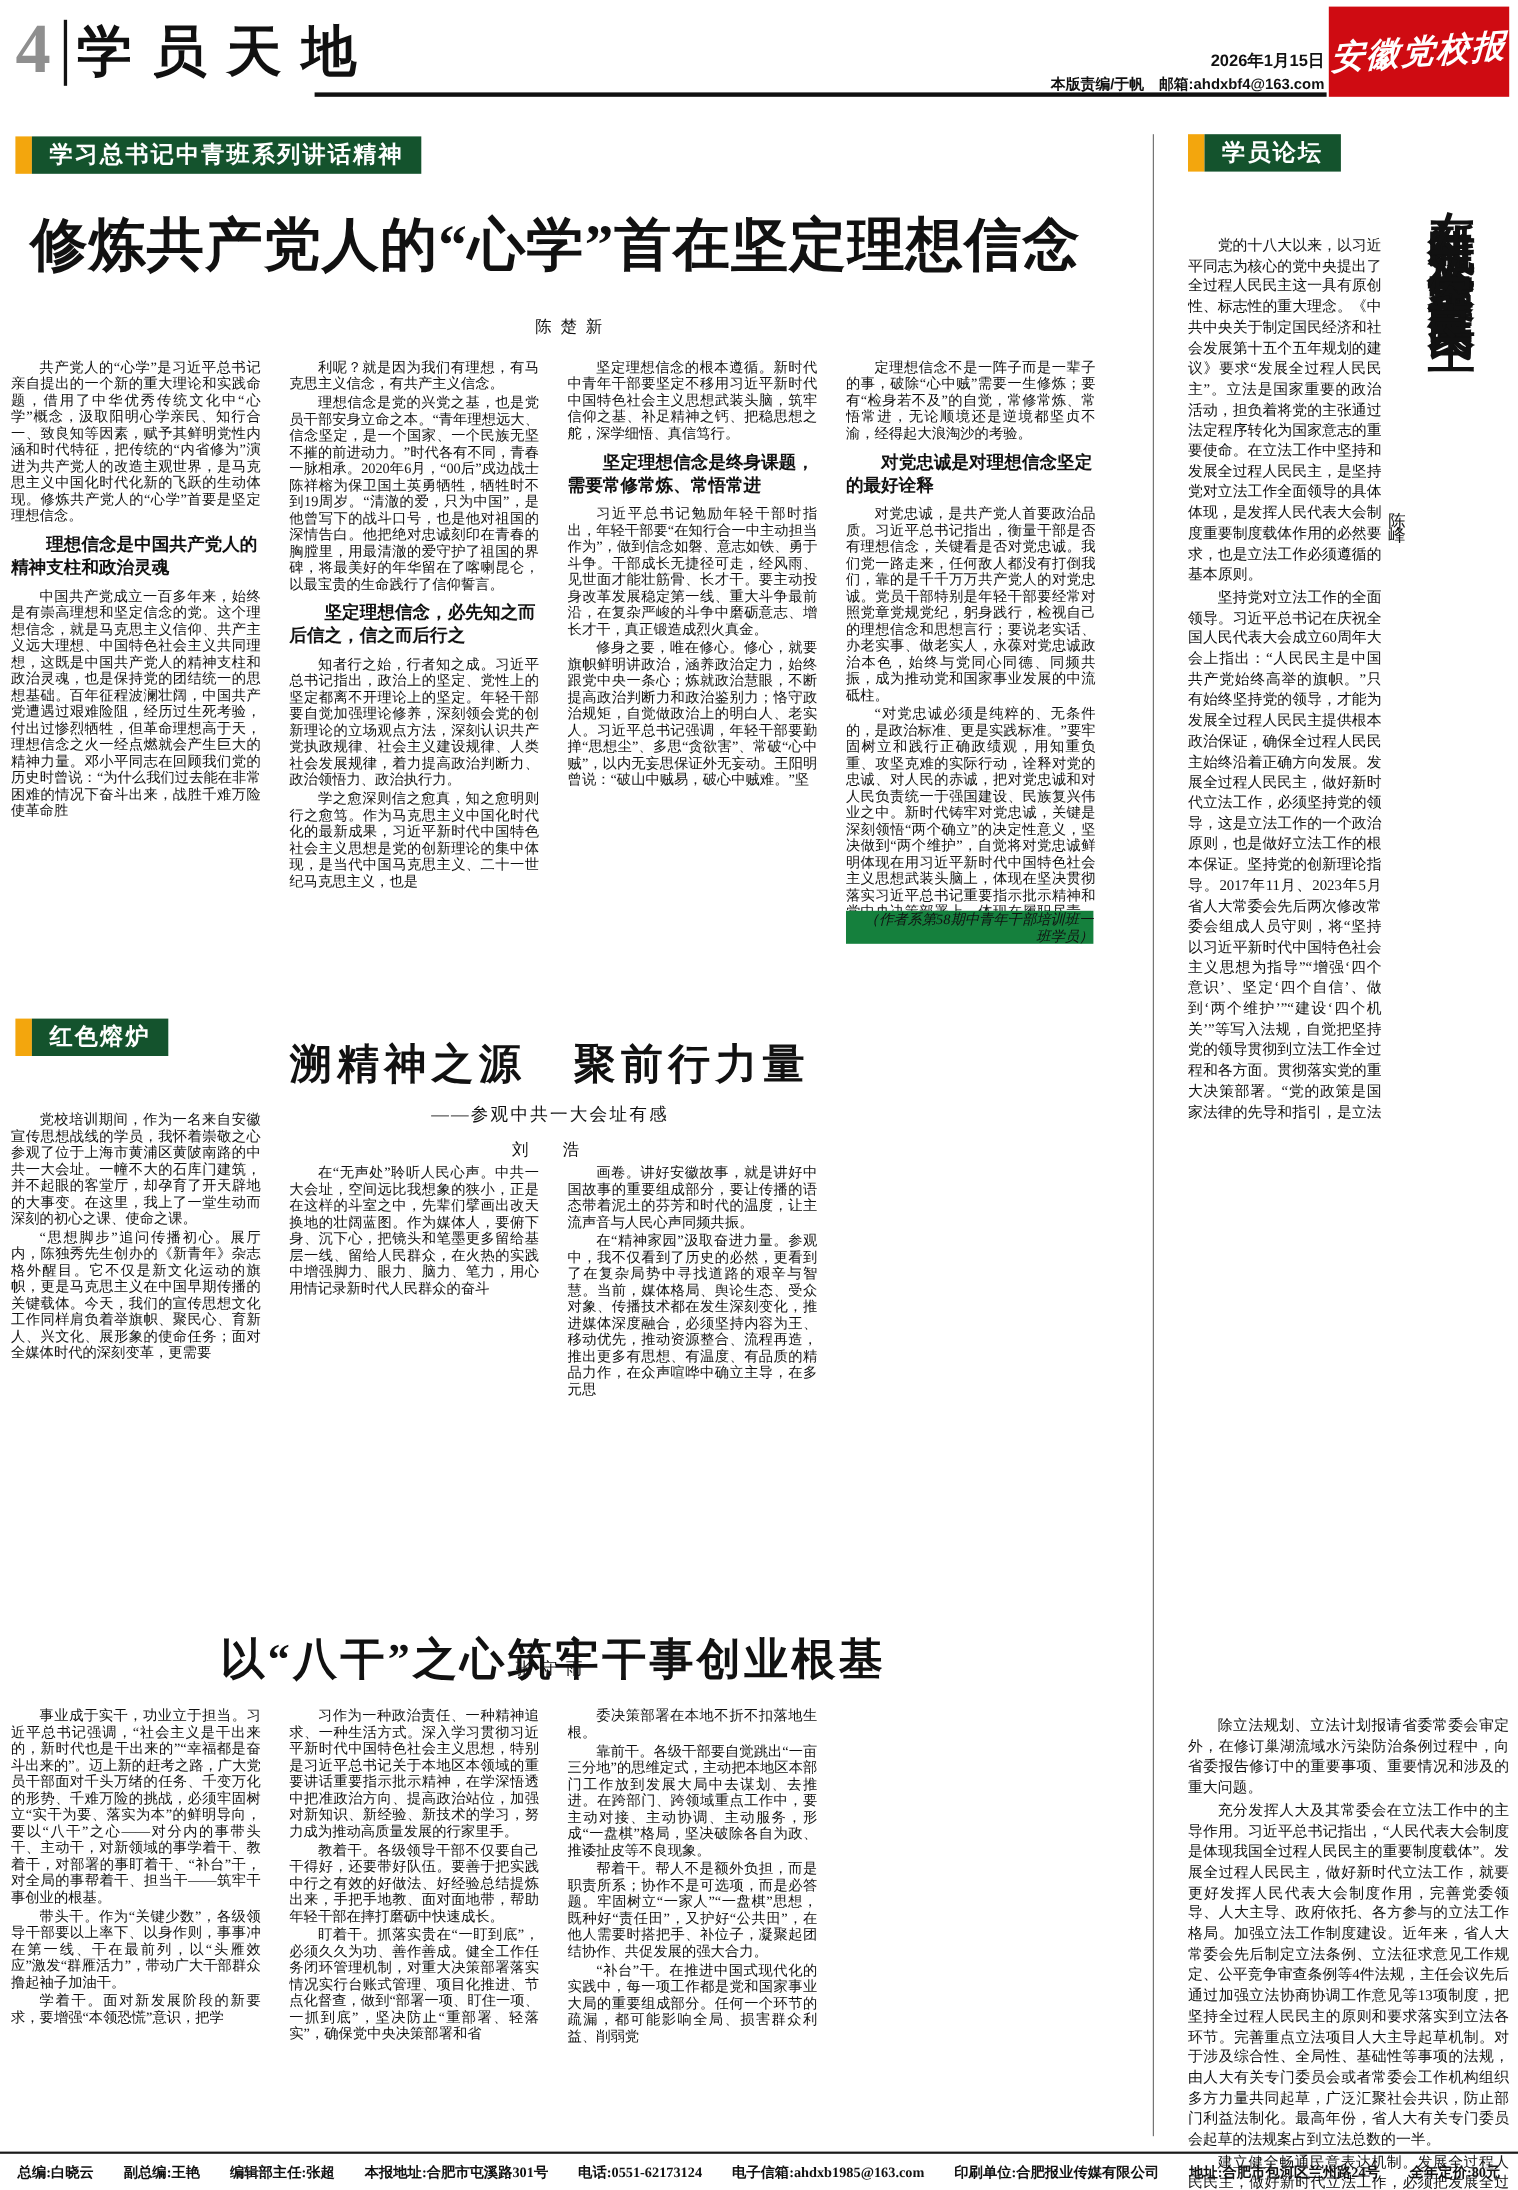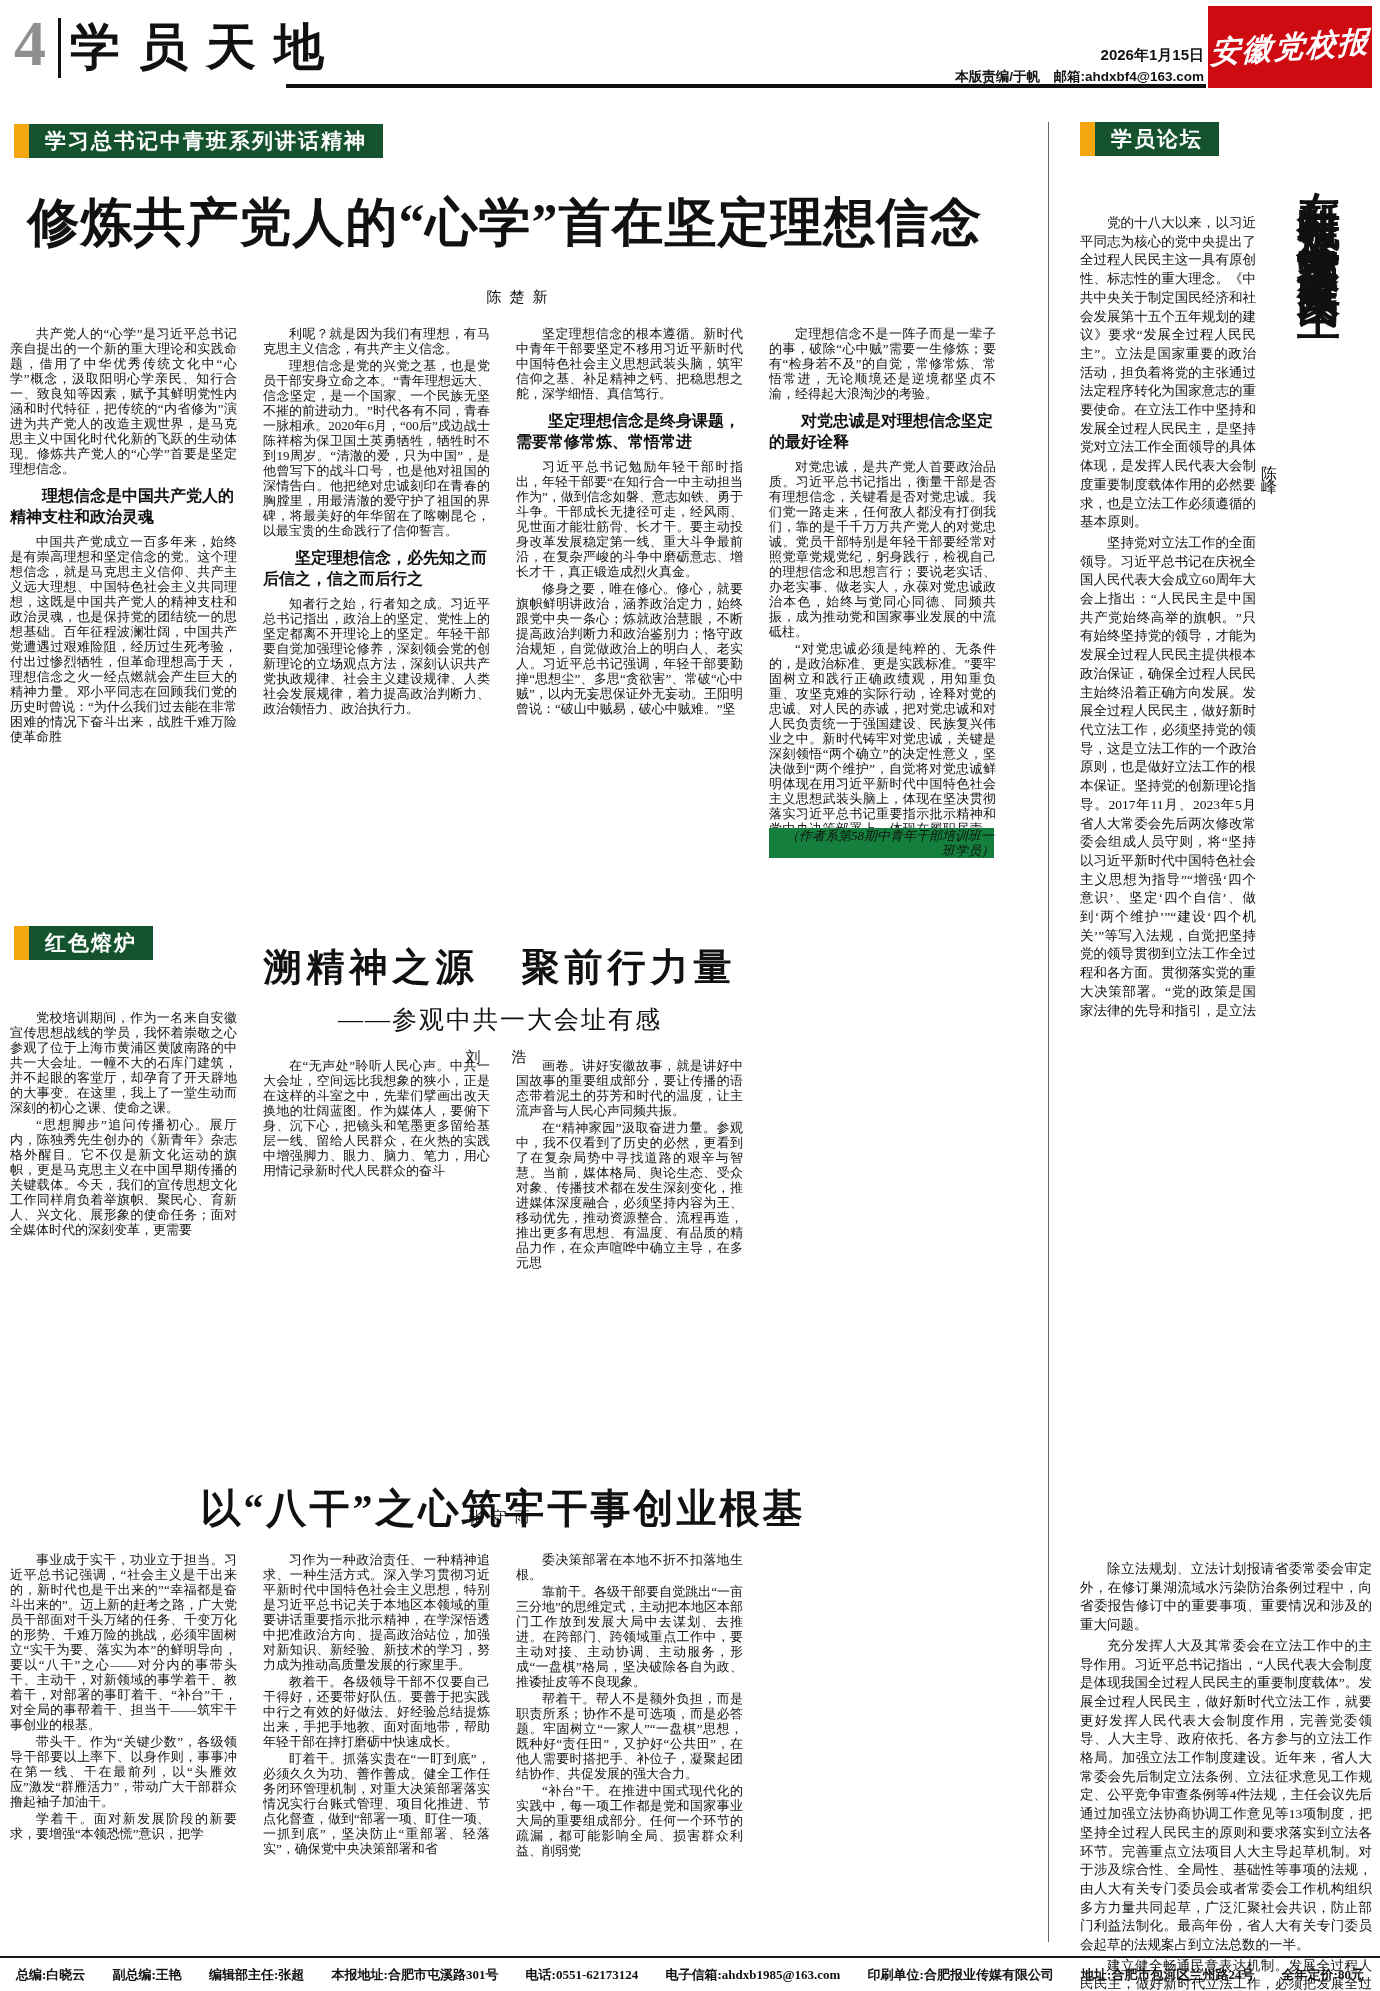--- a/index.html
+++ b/index.html
@@ -19,21 +19,21 @@
   .hdr-rule{background:#101010;}
   
   .banner{display:flex;height:34px;}
   .banner .stripe{width:15px;background:#f3a60d;}
   .banner .label{background:#14532d;color:#fff;font-family:"Liberation Sans","DejaVu Sans",sans-serif;
                  font-weight:bold;font-size:21px;line-height:34px;padding:0 16px;letter-spacing:2px;white-space:nowrap;}
   
   .headline-1{font-size:52px;font-weight:bold;text-align:center;letter-spacing:1px;white-space:nowrap;}
   .byline{text-align:center;font-size:15px;letter-spacing:8px;}
   .headline-2{font-size:38px;font-weight:bold;text-align:center;letter-spacing:5px;white-space:nowrap;}
-  .subtitle-2{font-size:25px;text-align:center;letter-spacing:2px;margin-top:10px;white-space:nowrap;}
+  .subtitle-2{font-size:16px;text-align:center;letter-spacing:2px;margin-top:10px;white-space:nowrap;}
   .headline-3{font-size:40px;font-weight:bold;text-align:center;letter-spacing:3px;white-space:nowrap;}
   
   .col{font-size:13px;line-height:15px;text-align:justify;overflow:hidden;}
   .col .para{text-indent:2em;margin:0 0 2px 0;}
   .col .subhead{font-family:"Liberation Sans","DejaVu Sans",sans-serif;font-weight:bold;
                 font-size:16px;line-height:21px;margin:9px 0 7px 0;text-indent:2em;text-align:left;}
   .col .attr{font-style:italic;text-align:right;font-size:13px;margin-top:5px;}
   .has-attr{position:relative;}
   .has-attr .attr{position:absolute;bottom:2px;right:2px;background:#15803d;padding-left:12px;margin:0;}
   .sb-col{font-size:13.5px;line-height:18.7px;}
@@ -74,20 +74,21 @@
   <div class="abs col" style="left:10px;top:326px;width:227px;height:534px;">
       <div class="para">共产党人的“心学”是习近平总书记亲自提出的一个新的重大理论和实践命题，借用了中华优秀传统文化中“心学”概念，汲取阳明心学亲民、知行合一、致良知等因素，赋予其鲜明党性内涵和时代特征，把传统的“内省修为”演进为共产党人的改造主观世界，是马克思主义中国化时代化新的飞跃的生动体现。修炼共产党人的“心学”首要是坚定理想信念。</div>
       <div class="subhead">理想信念是中国共产党人的精神支柱和政治灵魂</div>
       <div class="para">中国共产党成立一百多年来，始终是有崇高理想和坚定信念的党。这个理想信念，就是马克思主义信仰、共产主义远大理想、中国特色社会主义共同理想，这既是中国共产党人的精神支柱和政治灵魂，也是保持党的团结统一的思想基础。百年征程波澜壮阔，中国共产党遭遇过艰难险阻，经历过生死考验，付出过惨烈牺牲，但革命理想高于天，理想信念之火一经点燃就会产生巨大的精神力量。邓小平同志在回顾我们党的历史时曾说：“为什么我们过去能在非常困难的情况下奋斗出来，战胜千难万险使革命胜</div>
     </div>
   <div class="abs col" style="left:263px;top:326px;width:227px;height:534px;">
       <div class="para">利呢？就是因为我们有理想，有马克思主义信念，有共产主义信念。</div>
       <div class="para">理想信念是党的兴党之基，也是党员干部安身立命之本。“青年理想远大、信念坚定，是一个国家、一个民族无坚不摧的前进动力。”时代各有不同，青春一脉相承。2020年6月，“00后”戍边战士陈祥榕为保卫国土英勇牺牲，牺牲时不到19周岁。“清澈的爱，只为中国”，是他曾写下的战斗口号，也是他对祖国的深情告白。他把绝对忠诚刻印在青春的胸膛里，用最清澈的爱守护了祖国的界碑，将最美好的年华留在了喀喇昆仑，以最宝贵的生命践行了信仰誓言。</div>
       <div class="subhead">坚定理想信念，必先知之而后信之，信之而后行之</div>
       <div class="para">知者行之始，行者知之成。习近平总书记指出，政治上的坚定、党性上的坚定都离不开理论上的坚定。年轻干部要自觉加强理论修养，深刻领会党的创新理论的立场观点方法，深刻认识共产党执政规律、社会主义建设规律、人类社会发展规律，着力提高政治判断力、政治领悟力、政治执行力。</div>
+      <div class="para">学之愈深则信之愈真，知之愈明则行之愈笃。作为马克思主义中国化时代化的最新成果，习近平新时代中国特色社会主义思想是党的创新理论的集中体现，是当代中国马克思主义、二十一世纪马克思主义，也是</div>
     </div>
   <div class="abs col" style="left:516px;top:326px;width:227px;height:534px;">
       <div class="para">坚定理想信念的根本遵循。新时代中青年干部要坚定不移用习近平新时代中国特色社会主义思想武装头脑，筑牢信仰之基、补足精神之钙、把稳思想之舵，深学细悟、真信笃行。</div>
       <div class="subhead">坚定理想信念是终身课题，需要常修常炼、常悟常进</div>
       <div class="para">习近平总书记勉励年轻干部时指出，年轻干部要“在知行合一中主动担当作为”，做到信念如磐、意志如铁、勇于斗争。干部成长无捷径可走，经风雨、见世面才能壮筋骨、长才干。要主动投身改革发展稳定第一线、重大斗争最前沿，在复杂严峻的斗争中磨砺意志、增长才干，真正锻造成烈火真金。</div>
       <div class="para">修身之要，唯在修心。修心，就要旗帜鲜明讲政治，涵养政治定力，始终跟党中央一条心；炼就政治慧眼，不断提高政治判断力和政治鉴别力；恪守政治规矩，自觉做政治上的明白人、老实人。习近平总书记强调，年轻干部要勤掸“思想尘”、多思“贪欲害”、常破“心中贼”，以内无妄思保证外无妄动。王阳明曾说：“破山中贼易，破心中贼难。”坚</div>
     </div>
   <div class="abs col has-attr" style="left:769px;top:326px;width:227px;height:534px;">
       <div class="para">定理想信念不是一阵子而是一辈子的事，破除“心中贼”需要一生修炼；要有“检身若不及”的自觉，常修常炼、常悟常进，无论顺境还是逆境都坚贞不渝，经得起大浪淘沙的考验。</div>
       <div class="subhead">对党忠诚是对理想信念坚定的最好诠释</div>

